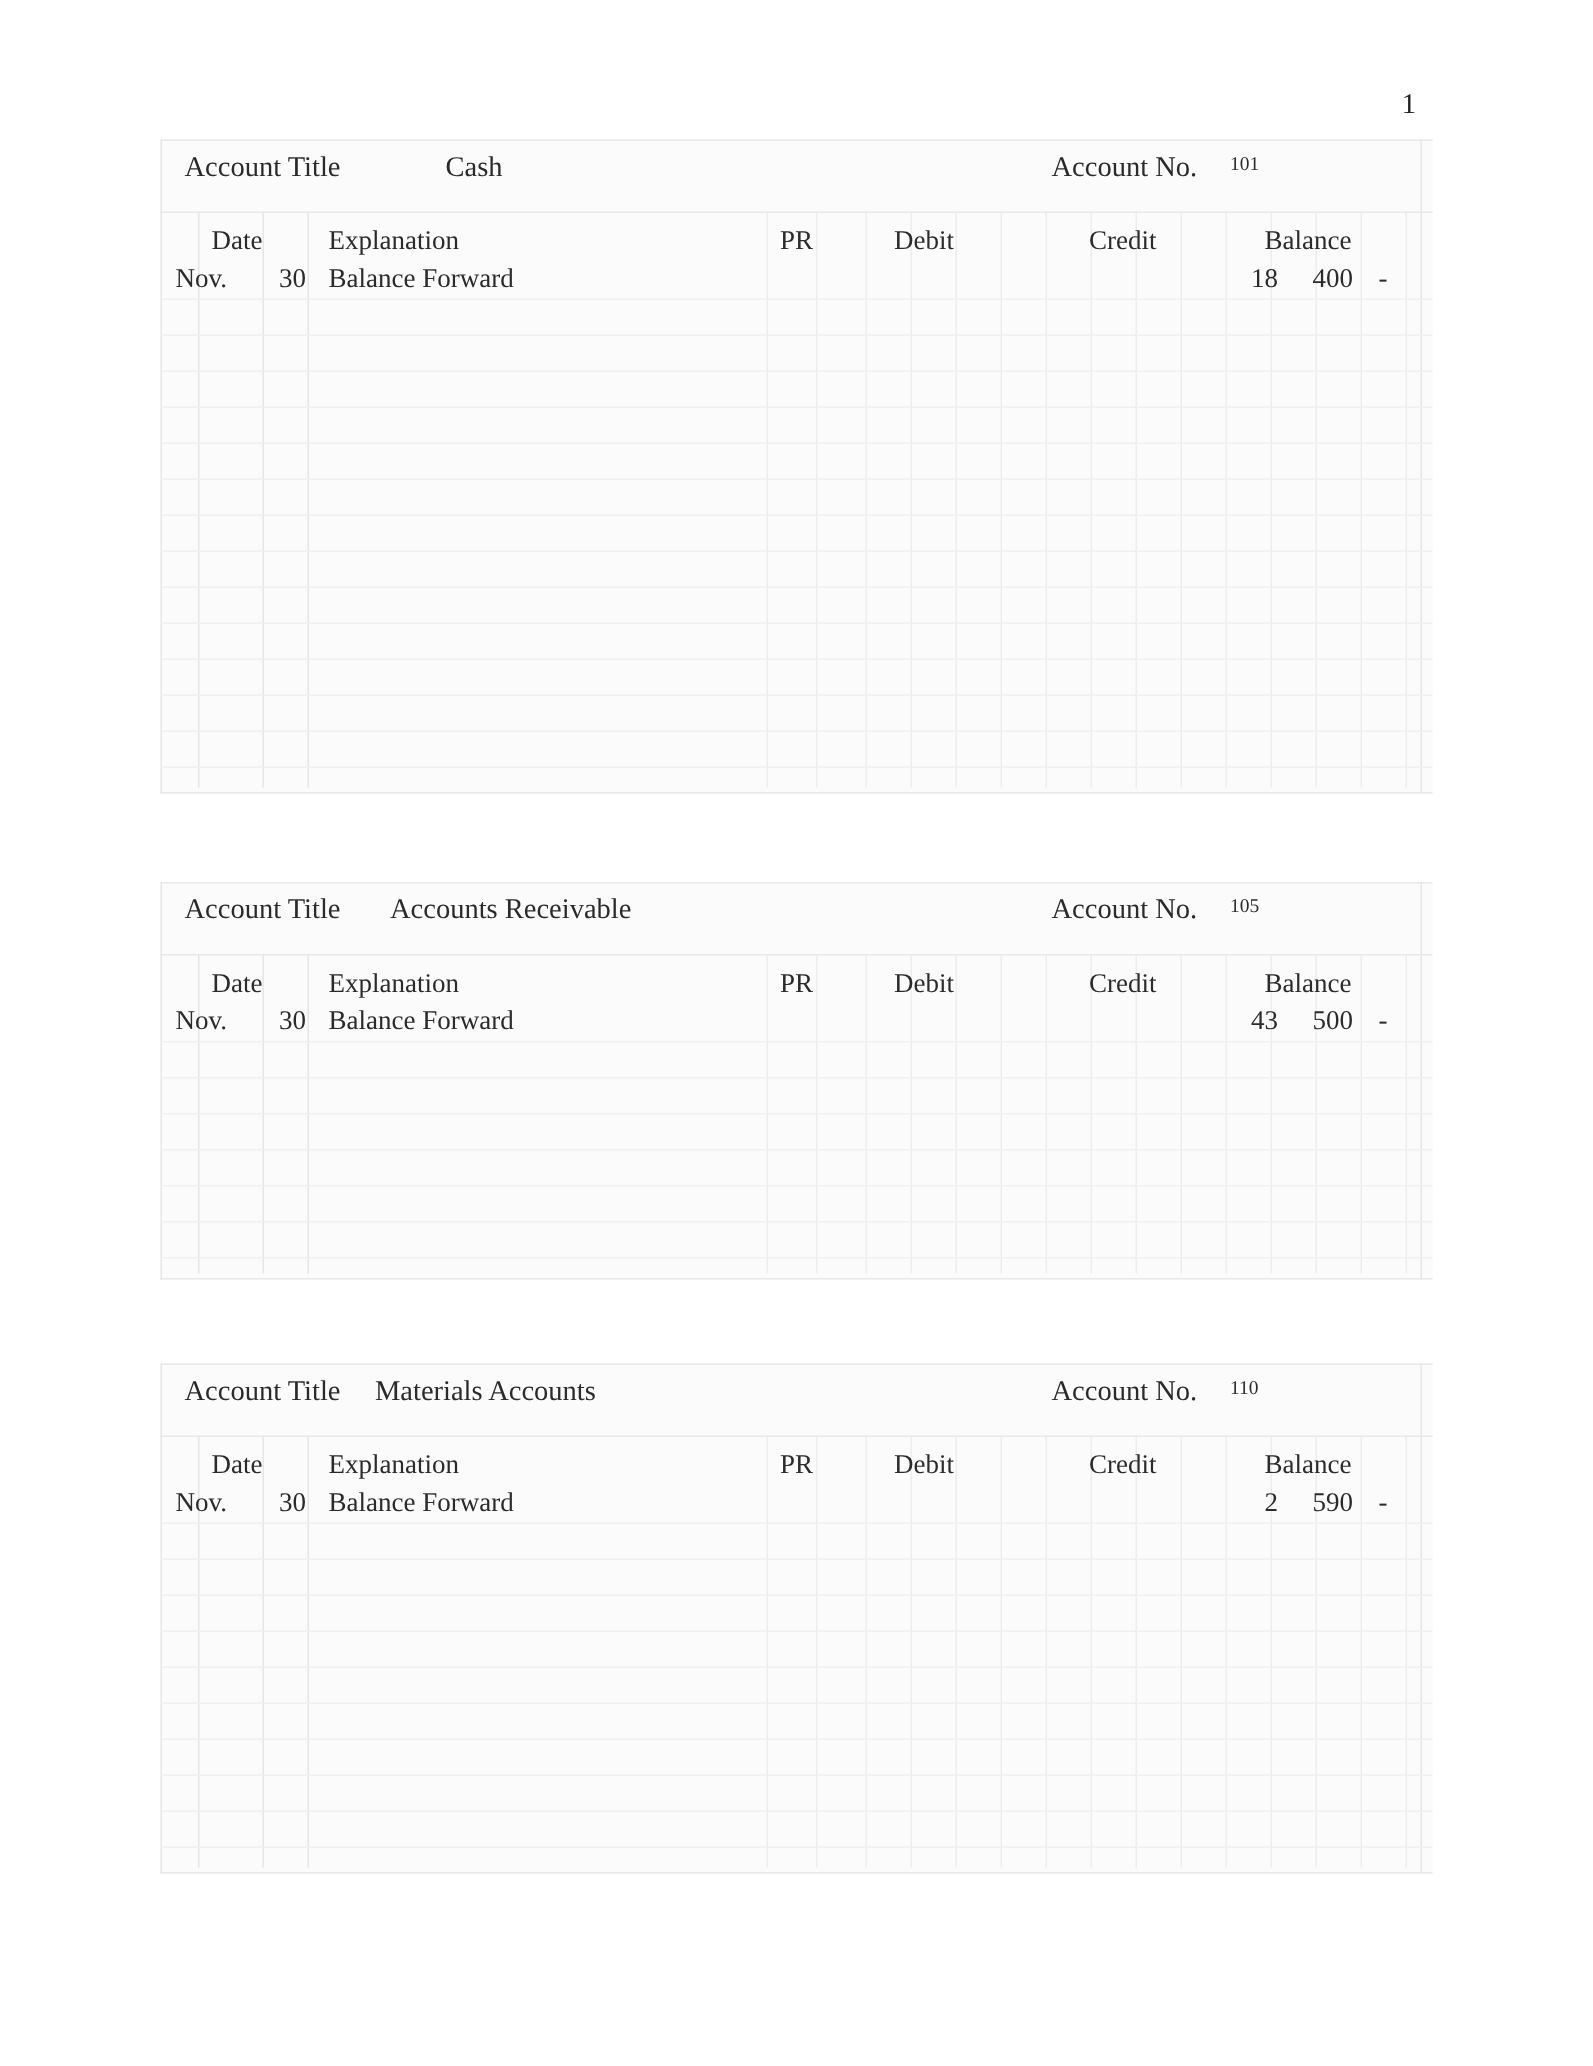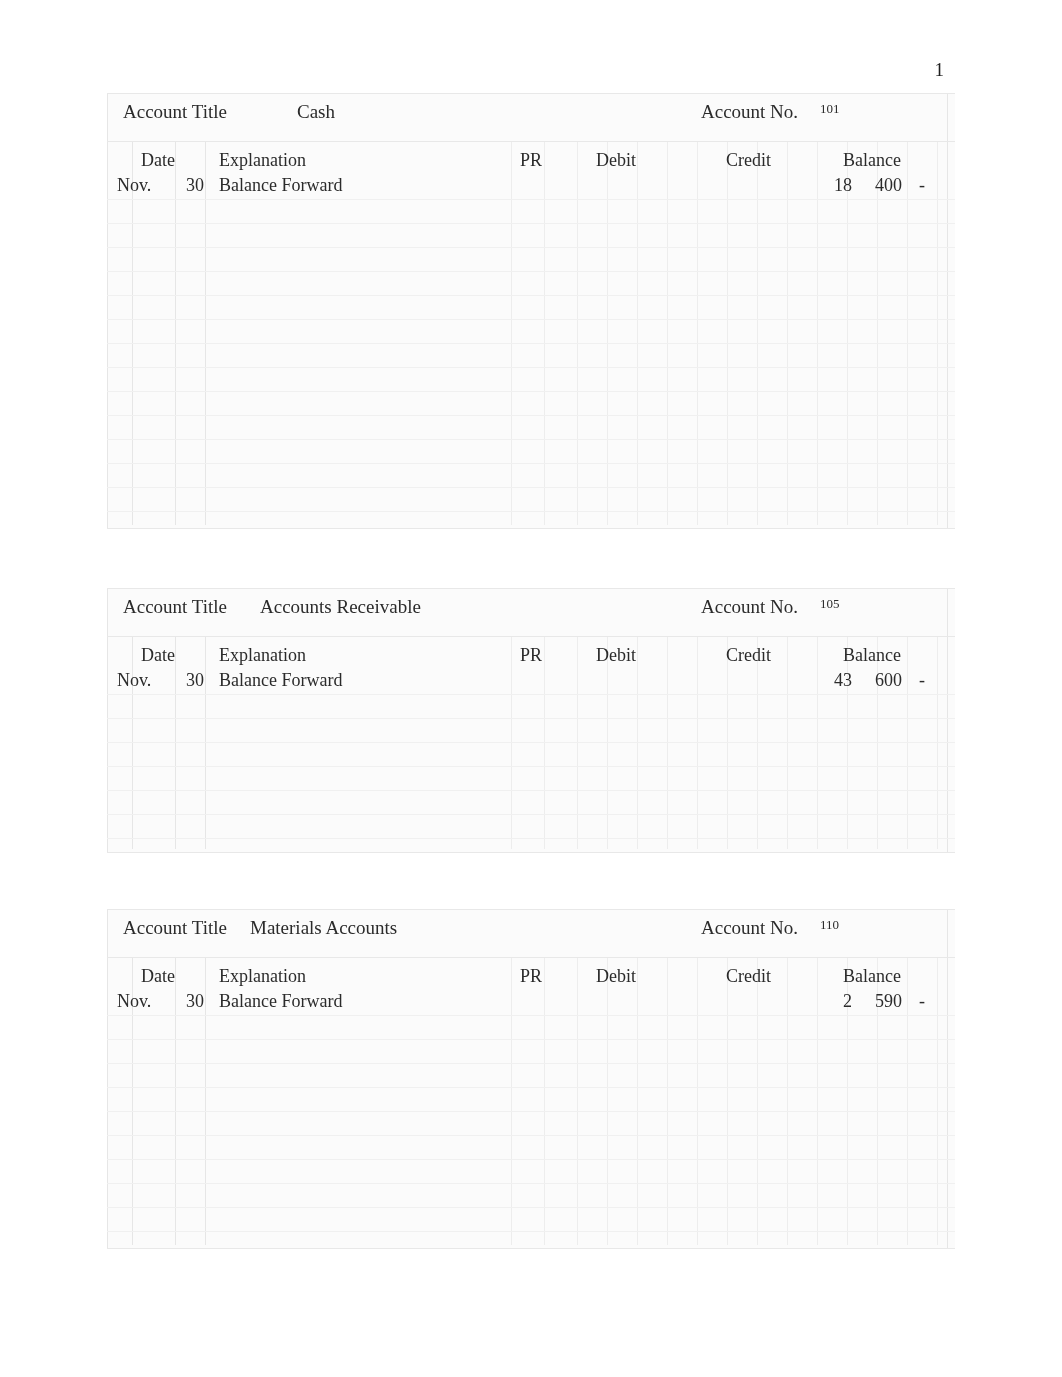--- a/index.html
+++ b/index.html
@@ -263,21 +263,21 @@
     <span class="ch-debit">Debit</span>
     <span class="ch-credit">Credit</span>
     <span class="ch-bal">Balance</span>
   </div>
 
   <div class="data-row">
     <span class="dr-month">Nov.</span>
     <span class="dr-day">30</span>
     <span class="dr-expl">Balance Forward</span>
     <span class="dr-bal-thousands">43</span>
-    <span class="dr-bal-hundreds">600</span>
+    <span class="dr-bal-hundreds">500</span>
     <span class="dr-bal-cents">-</span>
   </div>
 </div>
 
 <div class="ledger ledger-3">
   <div class="grid-layer">
       <div class="vline" style="left: 25px; top: 48px; bottom: 4px;"></div>
       <div class="vline" style="left: 68px; top: 48px; bottom: 4px;"></div>
       <div class="vline" style="left: 98px; top: 48px; bottom: 4px;"></div>
       <div class="vline soft" style="left: 404px; top: 48px; bottom: 4px;"></div>

